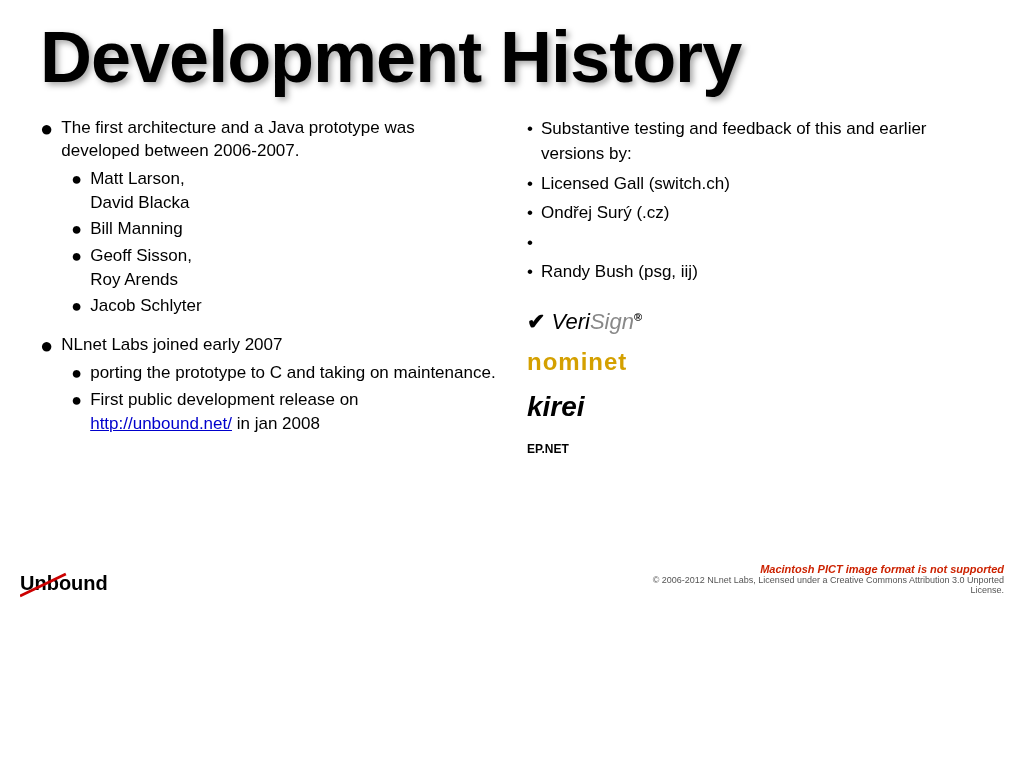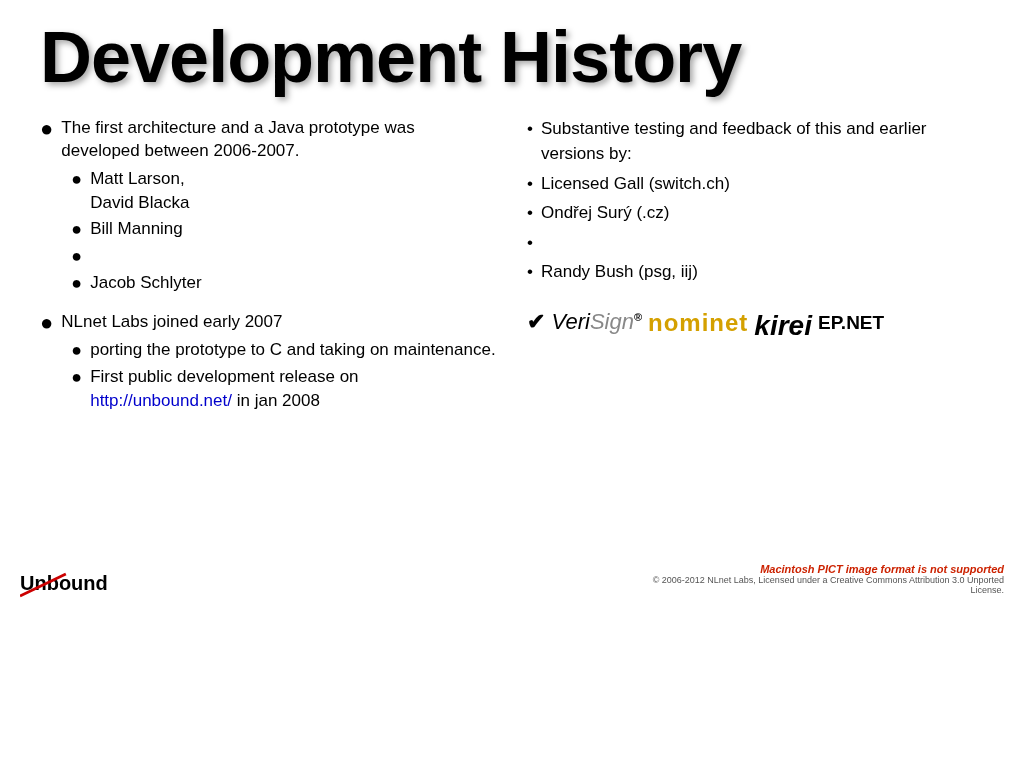--- a/index.html
+++ b/index.html
@@ -99,21 +99,21 @@
     }
 
     .right-bullet-dot {
       margin-right: 8px;
       flex-shrink: 0;
     }
 
     .logos-area {
       margin-top: 1px;
       display: flex;
-      flex-direction: row;
+      flex-direction: column;
       gap: 6px;
     }
 
     .logo-verisign {
       font-size: 22px;
       font-weight: bold;
       color: #000;
       font-family: Arial, sans-serif;
     }
 
@@ -126,25 +126,24 @@
     }
 
     .logo-kirei {
       font-size: 28px;
       font-weight: 900;
       color: #000;
       font-family: 'Courier New', monospace;
     }
 
     .ep-net {
-      font-size: 19px;
+      font-size: 12px;
       font-weight: bold;
       color: #000;
       margin-top: 4px;
-      text-align: center;
     }
 
     .footer {
       position: absolute;
       bottom: 0;
       left: 0;
       right: 0;
       display: flex;
       flex-direction: row;
       align-items: flex-end;
@@ -182,20 +181,21 @@
 
     .footer-right .pict-warning {
       color: #cc2200;
       font-size: 11px;
       font-weight: bold;
       font-style: italic;
     }
 
     .link-text {
       color: #0000cc;
+      text-decoration: underline;
       margin-top: 38px;
     }
   </style>
 </head>
 <body>
 
 <div class="slide">
 
   <div class="title">Development History</div>
 
@@ -211,20 +211,21 @@
             <li>
               <span class="sub-bullet">●</span>
               <span>Matt Larson,<br>David Blacka</span>
             </li>
             <li>
               <span class="sub-bullet">●</span>
               <span>Bill Manning</span>
             </li>
             <li>
               <span class="sub-bullet">●</span>
+              <span>Geoff Sisson,<br>Roy Arends</span>
             </li>
             <li>
               <span class="sub-bullet">●</span>
               <span>Jacob Schlyter</span>
             </li>
           </ul>
         </div>
       </div>
 
       <div class="main-bullet">

